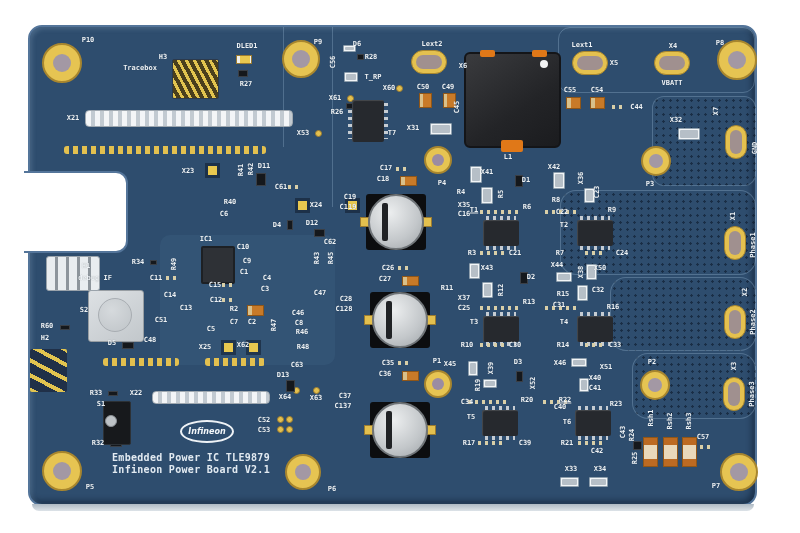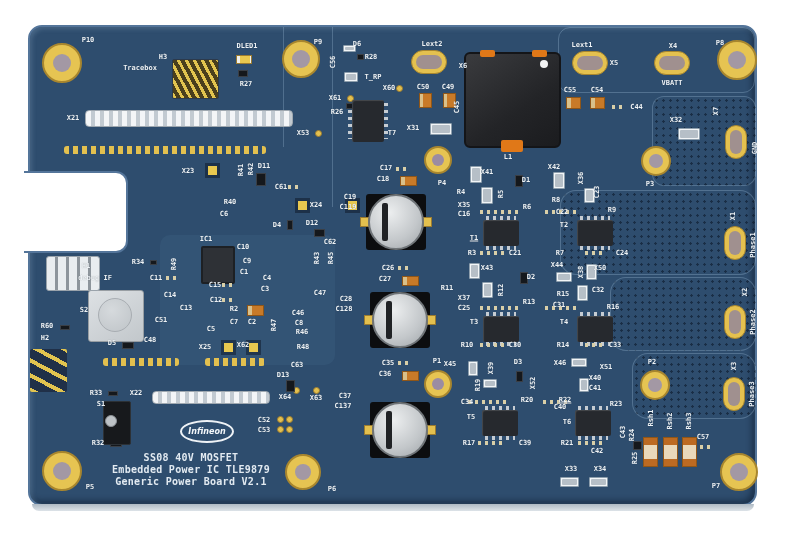--- a/index.html
+++ b/index.html
@@ -69,23 +69,22 @@
 <body>
 
 <div id="stage">
   <div id="board" class="abs"></div>
   <div id="notch" class="abs"></div>
   <div id="bedge" class="abs"></div>
   <div id="logo" class="abs">
     <span>Infineon</span>
   </div>
   <div id="title" class="abs">
-    <div>SS08 40V MOSFET</div>
     <div>Embedded Power IC TLE9879</div>
-    <div>Generic Power Board V2.1</div>
+    <div>Infineon Power Board V2.1</div>
   </div>
 <div class="abs region" style="left: 558px; top: 27px; width: 197px; height: 66px; border-radius: 12px;"></div>
     <div class="abs region dots" style="left: 652px; top: 96px; width: 104px; height: 90px; border-radius: 12px;"></div>
     <div class="abs region dots" style="left: 560px; top: 190px; width: 196px; height: 85px; border-radius: 16px;"></div>
     <div class="abs region dots" style="left: 610px; top: 277px; width: 146px; height: 74px; border-radius: 16px;"></div>
     <div class="abs region dots" style="left: 632px; top: 353px; width: 124px; height: 66px; border-radius: 16px;"></div>
     <div class="abs patch" style="left: 160px; top: 235px; width: 175px; height: 130px;"></div>
     <div class="abs vline" style="left: 332px; top: 27px; height: 180px;"></div>
     <div class="abs vline" style="left: 283px; top: 27px; height: 120px;"></div>
     <div class="abs mpad" style="left: 42px; top: 43px; width: 40px; height: 40px;"></div>
@@ -384,21 +383,21 @@
     <div class="abs lbl" style="left: 343px; top: 406px;">C137</div>
     <div class="abs lbl" style="left: 442px; top: 183px;">P4</div>
     <div class="abs lbl" style="left: 437px; top: 361px;">P1</div>
     <div class="abs lbl" style="left: 487px; top: 172px;">X41</div>
     <div class="abs lbl" style="left: 526px; top: 180px;">D1</div>
     <div class="abs lbl" style="left: 461px; top: 192px;">R4</div>
     <div class="abs lbl rot" style="left: 501px; top: 194px;">R5</div>
     <div class="abs lbl" style="left: 464px; top: 205px;">X35</div>
     <div class="abs lbl" style="left: 464px; top: 214px;">C16</div>
     <div class="abs lbl" style="left: 527px; top: 207px;">R6</div>
-    <div class="abs lbl" style="left: 474px; top: 238px; text-decoration: underline;">T1</div>
+    <div class="abs lbl" style="left: 474px; top: 210px; text-decoration: underline;">T1</div>
     <div class="abs lbl" style="left: 472px; top: 253px;">R3</div>
     <div class="abs lbl" style="left: 515px; top: 253px;">C21</div>
     <div class="abs lbl" style="left: 554px; top: 167px;">X42</div>
     <div class="abs lbl rot" style="left: 581px; top: 178px;">X36</div>
     <div class="abs lbl" style="left: 556px; top: 200px;">R8</div>
     <div class="abs lbl" style="left: 562px; top: 212px;">C22</div>
     <div class="abs lbl rot" style="left: 597px; top: 192px;">C23</div>
     <div class="abs lbl" style="left: 612px; top: 210px;">R9</div>
     <div class="abs lbl" style="left: 564px; top: 225px;">T2</div>
     <div class="abs lbl" style="left: 560px; top: 253px;">R7</div>

